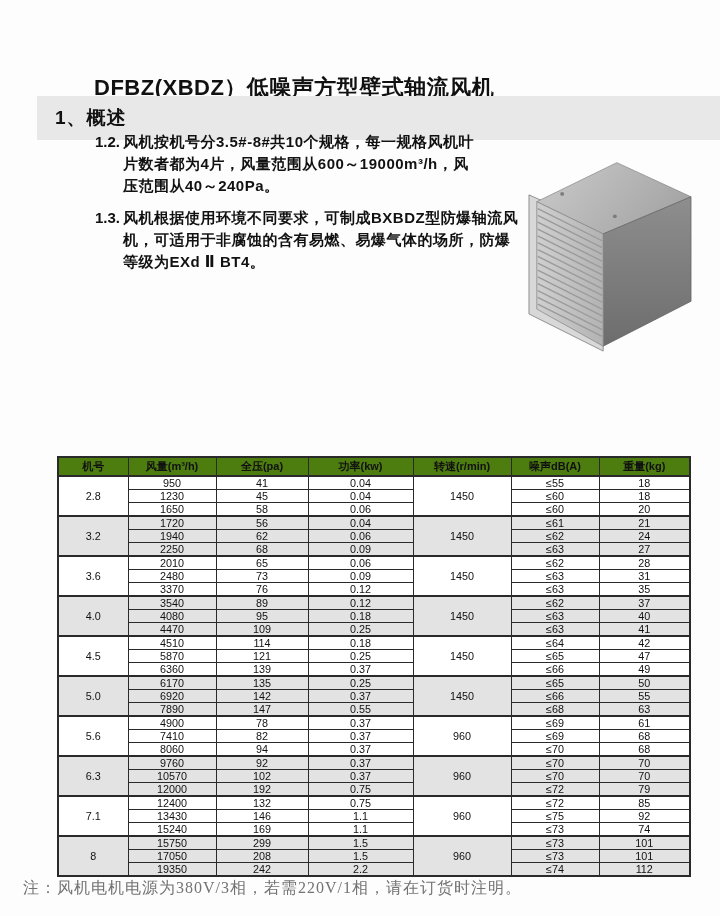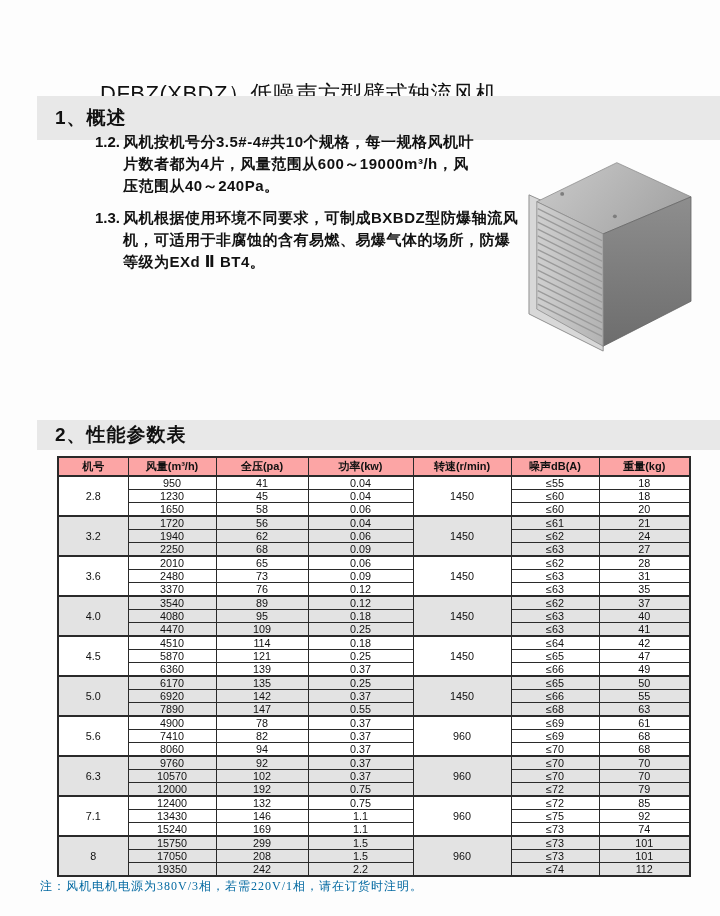--- a/index.html
+++ b/index.html
@@ -7,21 +7,21 @@
     position:relative; width:720px; height:916px; background:#fdfdfd;
     font-family:"Liberation Sans","DejaVu Sans",sans-serif; color:#111;
     overflow:hidden;
   }
   .doc-title {
     position:absolute; top:20px; left:0; width:720px; text-align:center;
     font-size:29px; font-weight:bold; letter-spacing:1px; margin:0;
   }
   .doc-subtitle {
     position:absolute; top:63px; left:84px;
-    font-size:22px; font-weight:normal; margin:16px; letter-spacing:0.5px;
+    font-size:22px; font-weight:bold; margin:10px; letter-spacing:0.5px;
   }
   .section-bar {
     position:absolute; left:37px; width:683px; background:#e8e8e8;
     display:flex; align-items:center;
   }
   .section-bar.first { top:96px; height:44px; }
   .section-bar.second { top:420px; height:30px; }
   .section-bar .bar-text {
     padding-left:18px; font-size:19px; font-weight:bold; letter-spacing:1px;
   }
@@ -36,47 +36,47 @@
   }
   .product-photo { position:absolute; left:505px; top:148px; width:210px; height:205px; }
   .param-table {
     position:absolute; left:57px; top:456px; width:632px;
     border-collapse:collapse; table-layout:fixed; border:2px solid #2a2a2a;
   }
   .param-table th, .param-table td {
     border:1px solid #2a2a2a; text-align:center; padding:0; overflow:hidden;
   }
   .param-table th {
-    background:#fca5a5; font-weight:bold; height:17px; font-size:11px;
+    background:#4d7c0f; font-weight:bold; height:17px; font-size:11px;
     border-bottom:2px solid #2a2a2a;
   }
   .param-table td { height:12px; line-height:12px; font-size:10.8px; background:#ffffff; }
   .param-table tr.shaded td { background:#e3e3e3; }
   .param-table tr.group-start td { border-top:2px solid #2a2a2a; }
   .footnote {
-    position:absolute; left:40px; top:878px;
+    position:absolute; left:23px; top:878px;
     font-family:"Liberation Serif","DejaVu Serif",serif;
-    font-size:12px; letter-spacing:1px; color:#0369a1;
+    font-size:16px; letter-spacing:1px; color:#737373;
   }
 </style>
 </head>
 <body>
 
 <div class="page">
 
   <h2 class="doc-subtitle">DFBZ(XBDZ）低噪声方型壁式轴流风机</h2>
 
   <div class="section-bar first">
     <span class="bar-text">1、概述</span>
   </div>
 
   <div class="overview">
     <div class="para">
       <span class="p-label">1.2.</span>
-      <span class="p-text">风机按机号分3.5#-4#共10个规格，每一规格风机叶
+      <span class="p-text">风机按机号分3.5#-8#共10个规格，每一规格风机叶
 片数者都为4片，风量范围从600～19000m³/h，风
 压范围从40～240Pa。</span>
     </div>
     <div class="para">
       <span class="p-label">1.3.</span>
       <span class="p-text">风机根据使用环境不同要求，可制成BXBDZ型防爆轴流风
 机，可适用于非腐蚀的含有易燃、易爆气体的场所，防爆
 等级为EXd Ⅱ BT4。</span>
     </div>
   </div>
@@ -118,23 +118,20 @@
       <line x1="31" y1="132" x2="97" y2="165"></line>
         <line x1="31" y1="139" x2="97" y2="172"></line>
       <line x1="31" y1="146" x2="97" y2="179"></line>
         <line x1="31" y1="153" x2="97" y2="186"></line>
       <line x1="31" y1="160" x2="97" y2="193"></line>
     </g>
     <circle cx="56" cy="47" r="2" fill="#7d7d7d"></circle>
     <circle cx="110" cy="70" r="2" fill="#7d7d7d"></circle>
   </svg>
 
-  <div class="section-bar second">
-    <span class="bar-text">2、性能参数表</span>
-  </div>
 
   <table class="param-table">
     <colgroup>
       <col style="width:70px">
         <col style="width:88px">
         <col style="width:92px">
       <col style="width:105px">
         <col style="width:98px">
         <col style="width:88px">
         <col style="width:91px">

